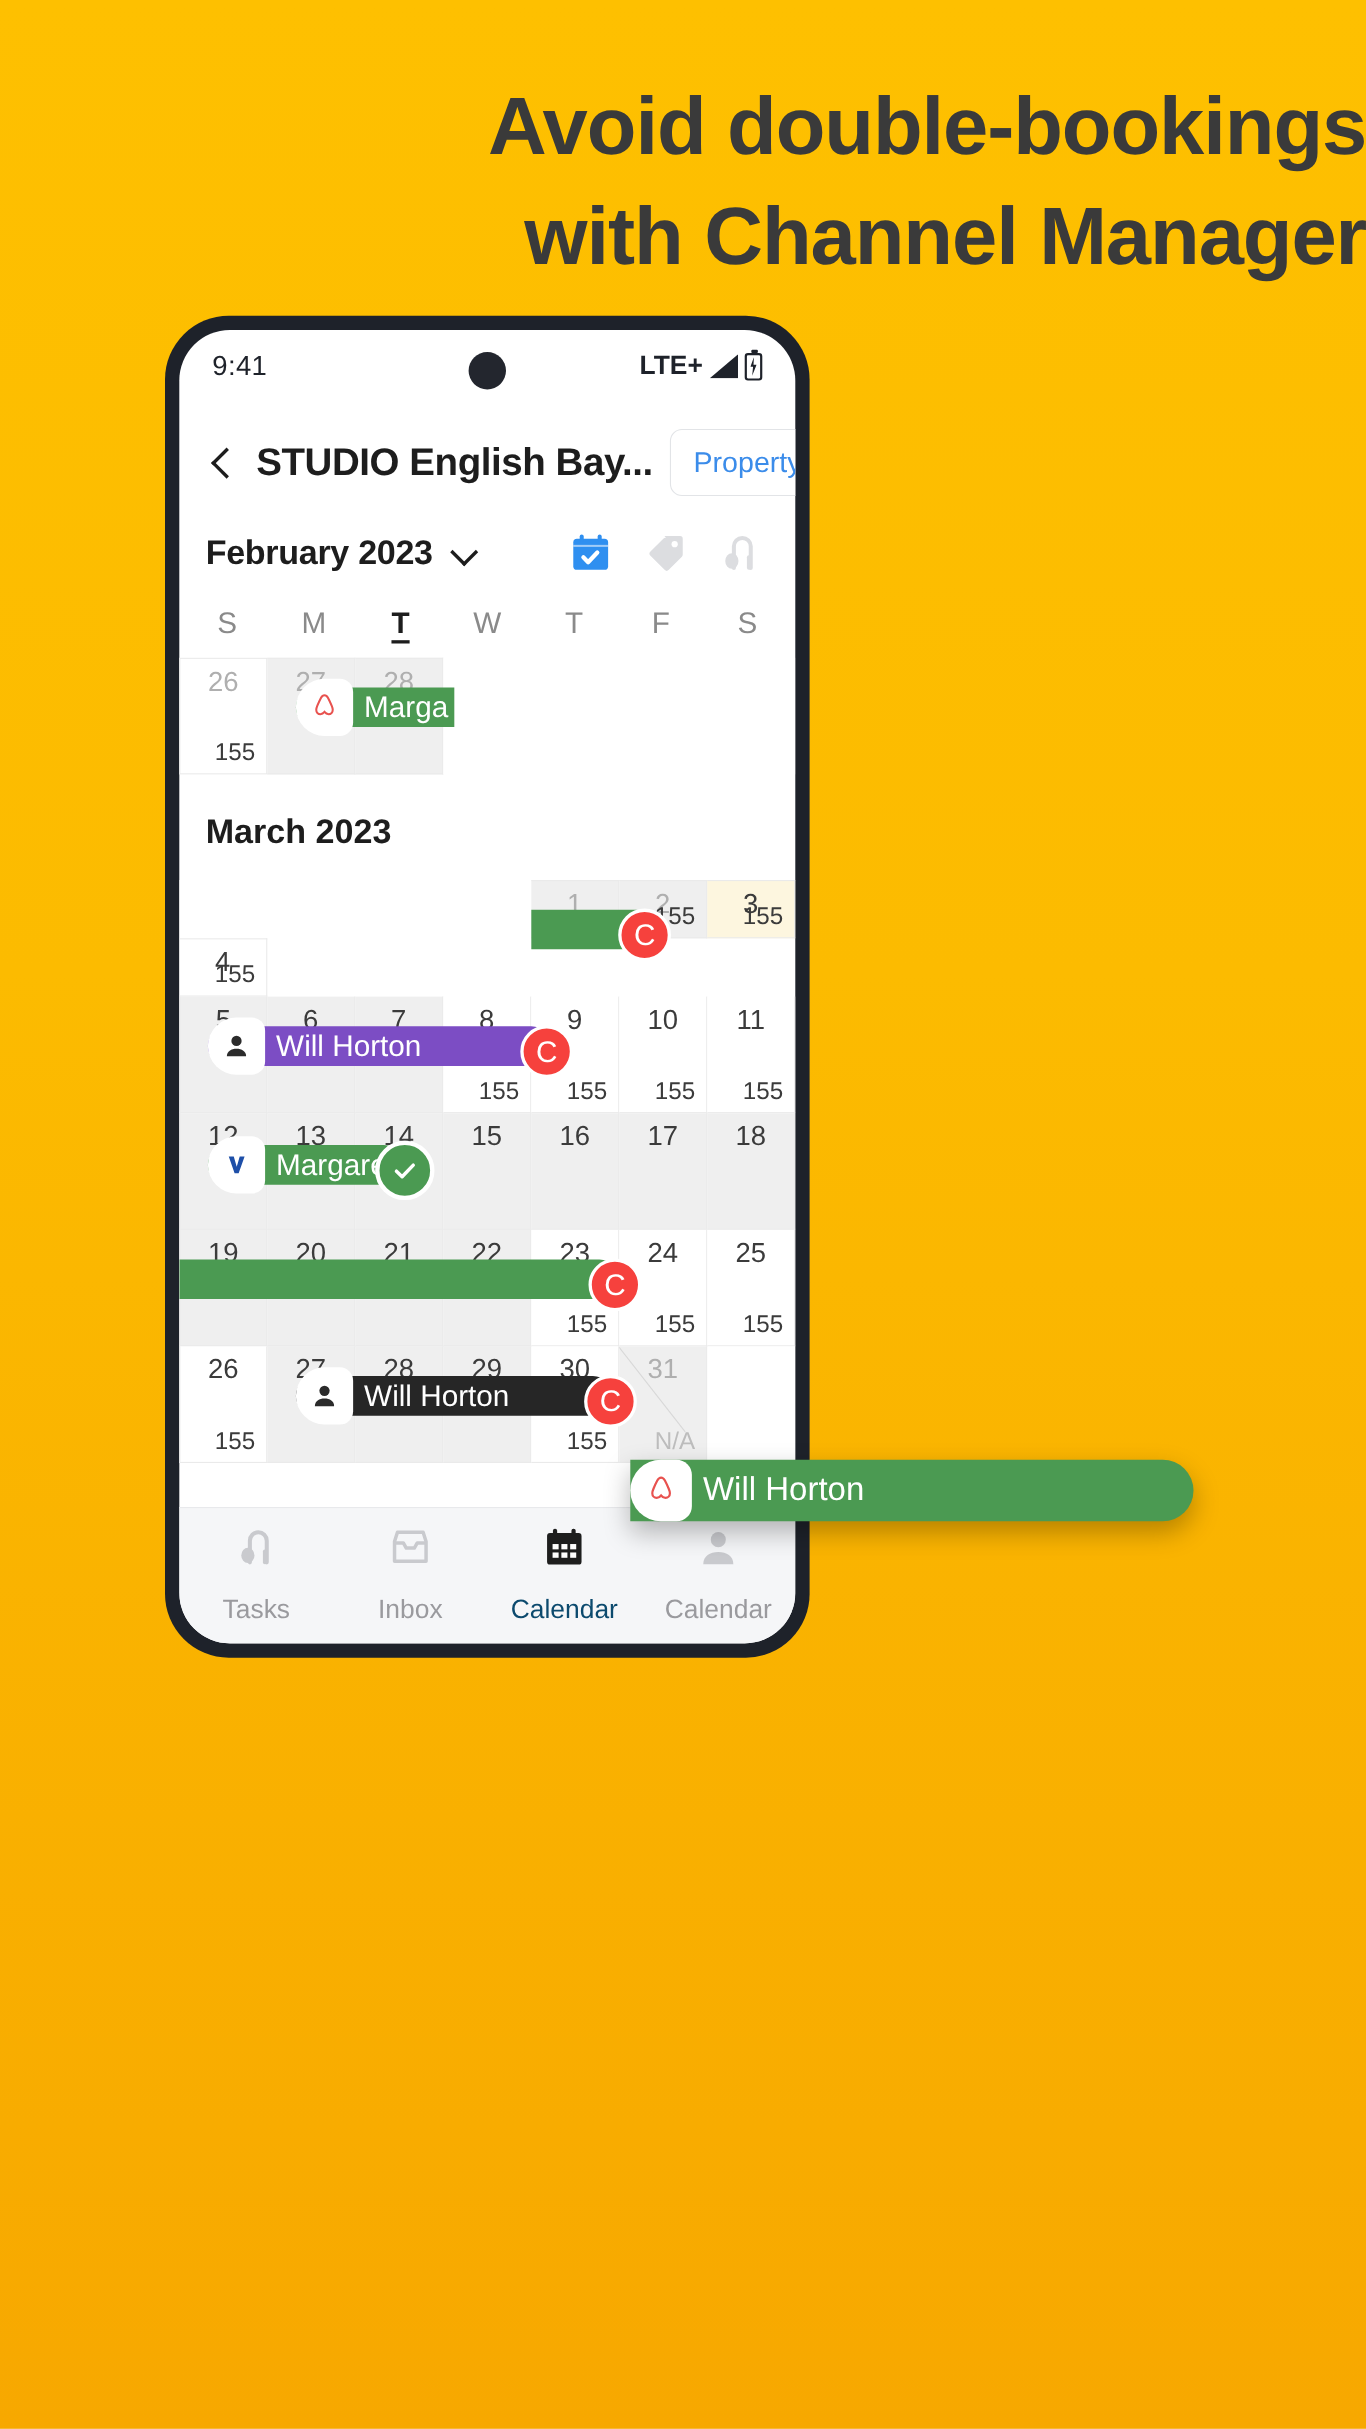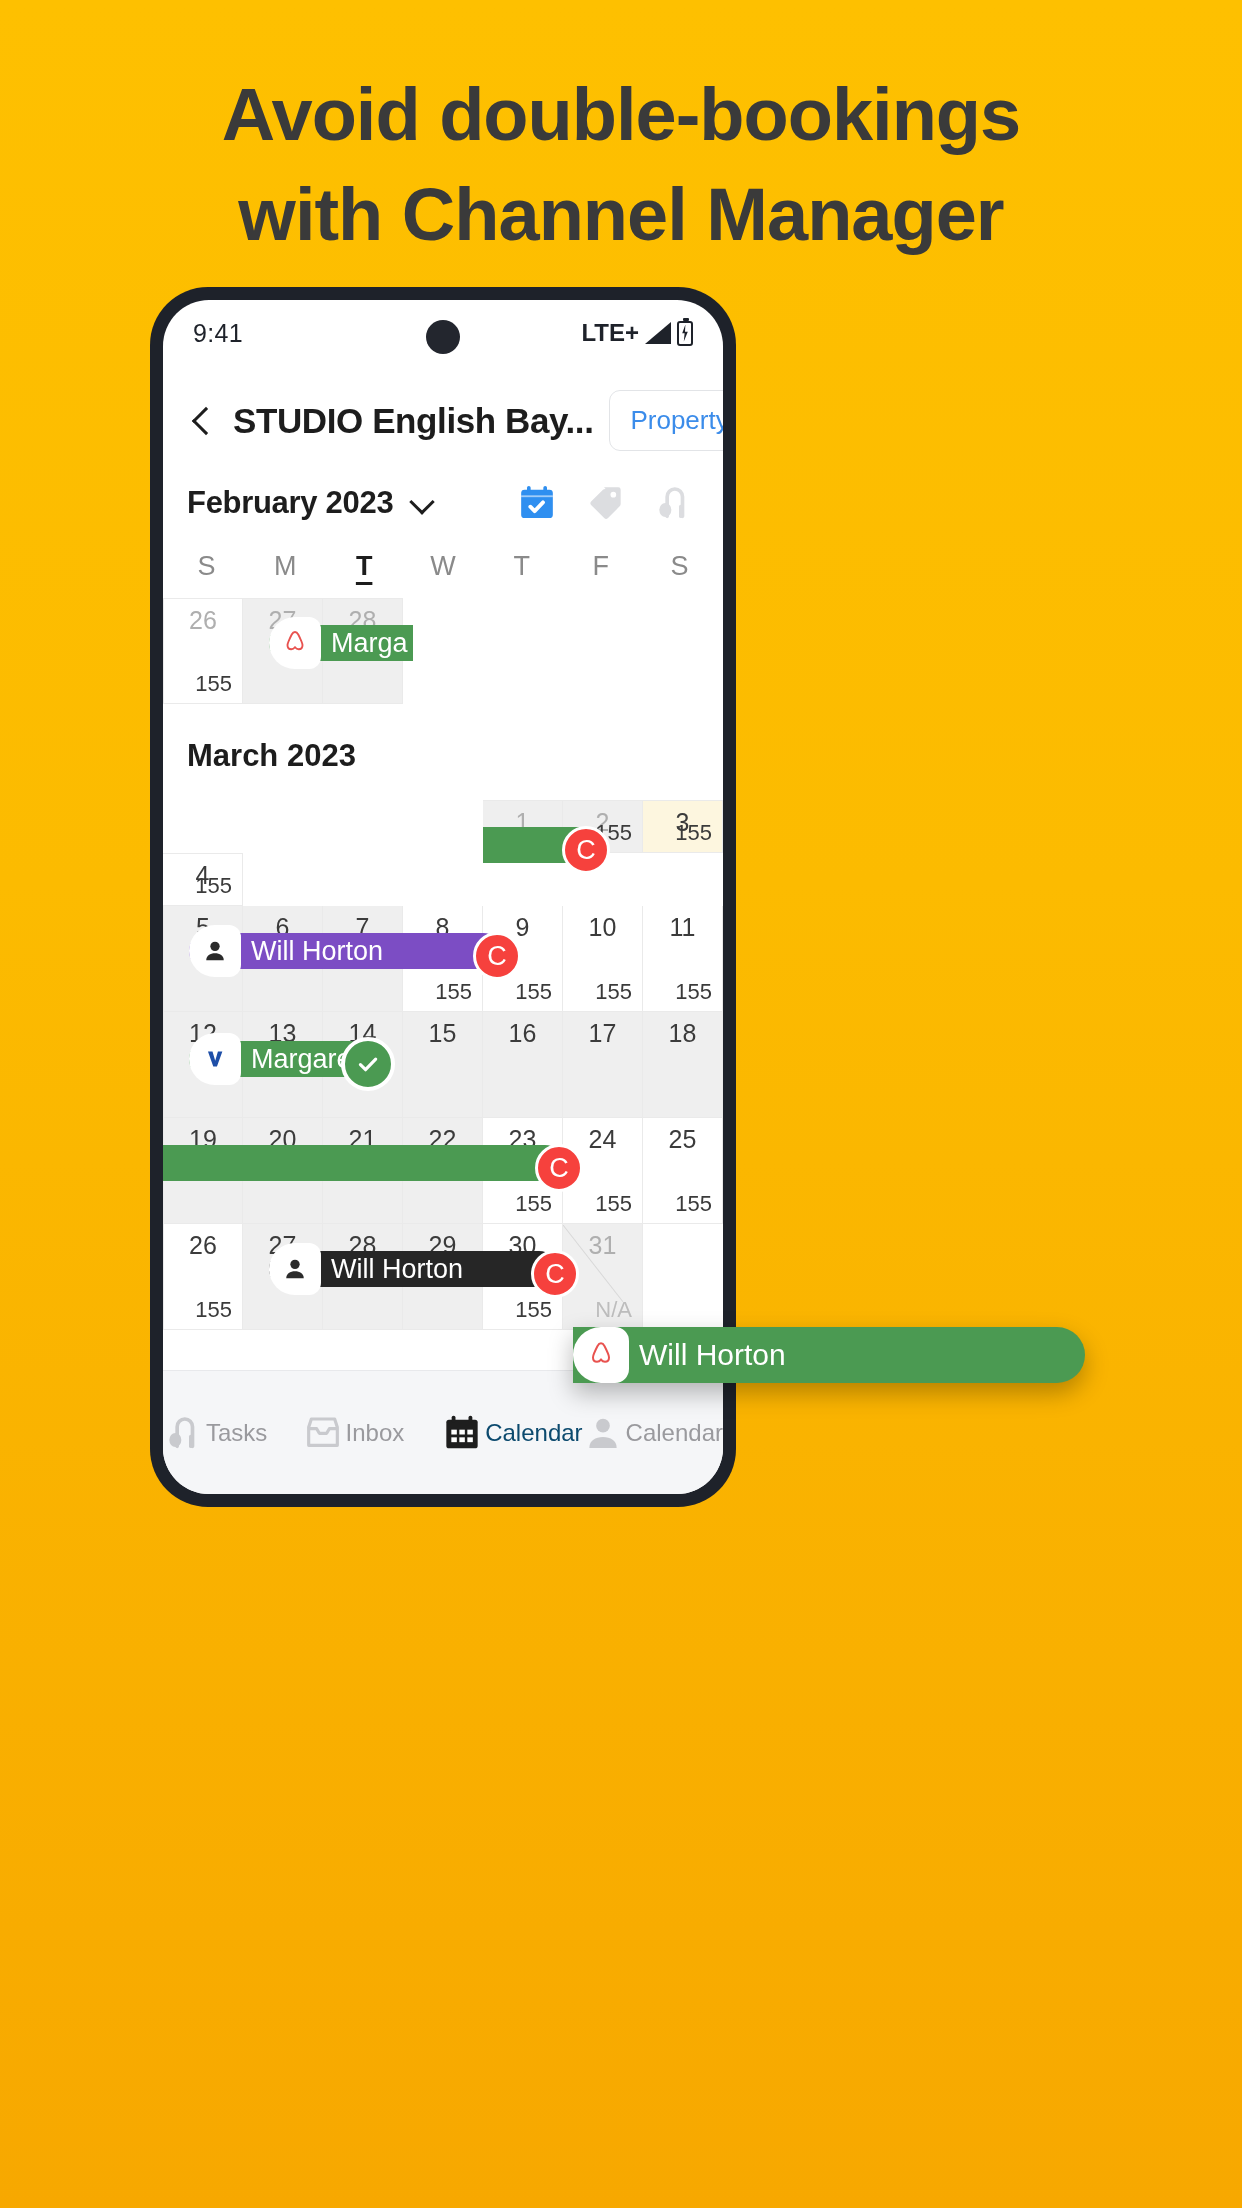--- a/index.html
+++ b/index.html
@@ -11,21 +11,21 @@
   body {
     background: #FCB900;
     background: linear-gradient(180deg, #FEC000 0%, #FCBB00 40%, #F7A800 100%);
     position: relative;
   }
 
   
   .headline {
     position: absolute;
     top: 78px; left: 0; right: 0;
-    text-align: center;
+    text-align: right;
     color: #3A3A3A;
     font-size: 74px;
     font-weight: bold;
     line-height: 1.0;
     letter-spacing: -1px;
   }
   .headline .l2 { display: block; margin-top: 26px; }
 
   
   .phone {
@@ -277,21 +277,21 @@
   
   .bottomnav {
     position: absolute; left: 0; right: 0; bottom: 0;
     height: 124px;
     background: #F5F6F8;
     border-top: 1px solid #E8E9EC;
     display: grid; grid-template-columns: repeat(4, 1fr);
     align-items: center;
   }
   .nav-item {
-    display: flex; align-items: center; gap: 3px;
+    display: flex; flex-direction: column; align-items: center; gap: 23px;
     cursor: pointer;
   }
   .nav-label { font-size: 24px; color: #9A9A9E; }
   .nav-item.active .nav-label { color: #0c4a6e; }
 </style>
 </head>
 <body>
 
 <div class="headline">
   <span class="l1">Avoid double-bookings</span>

